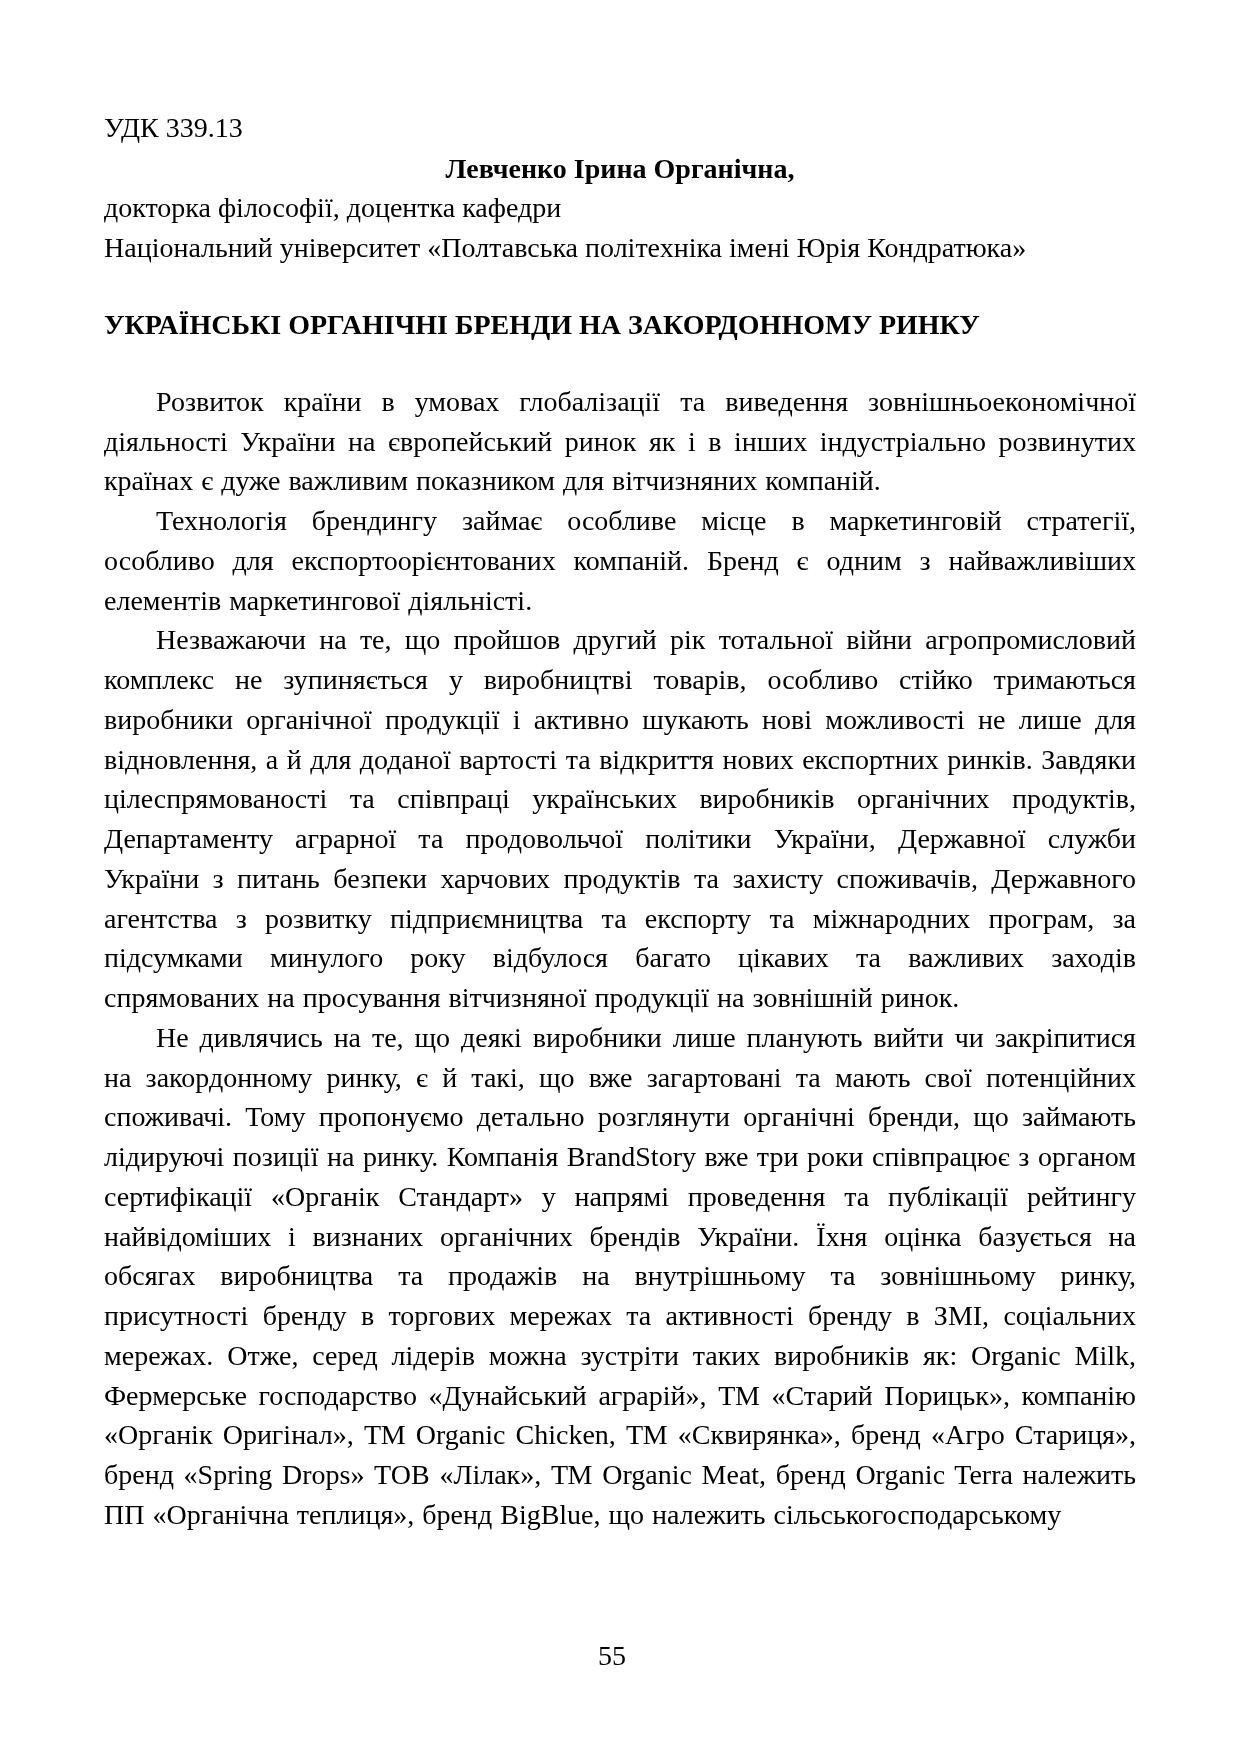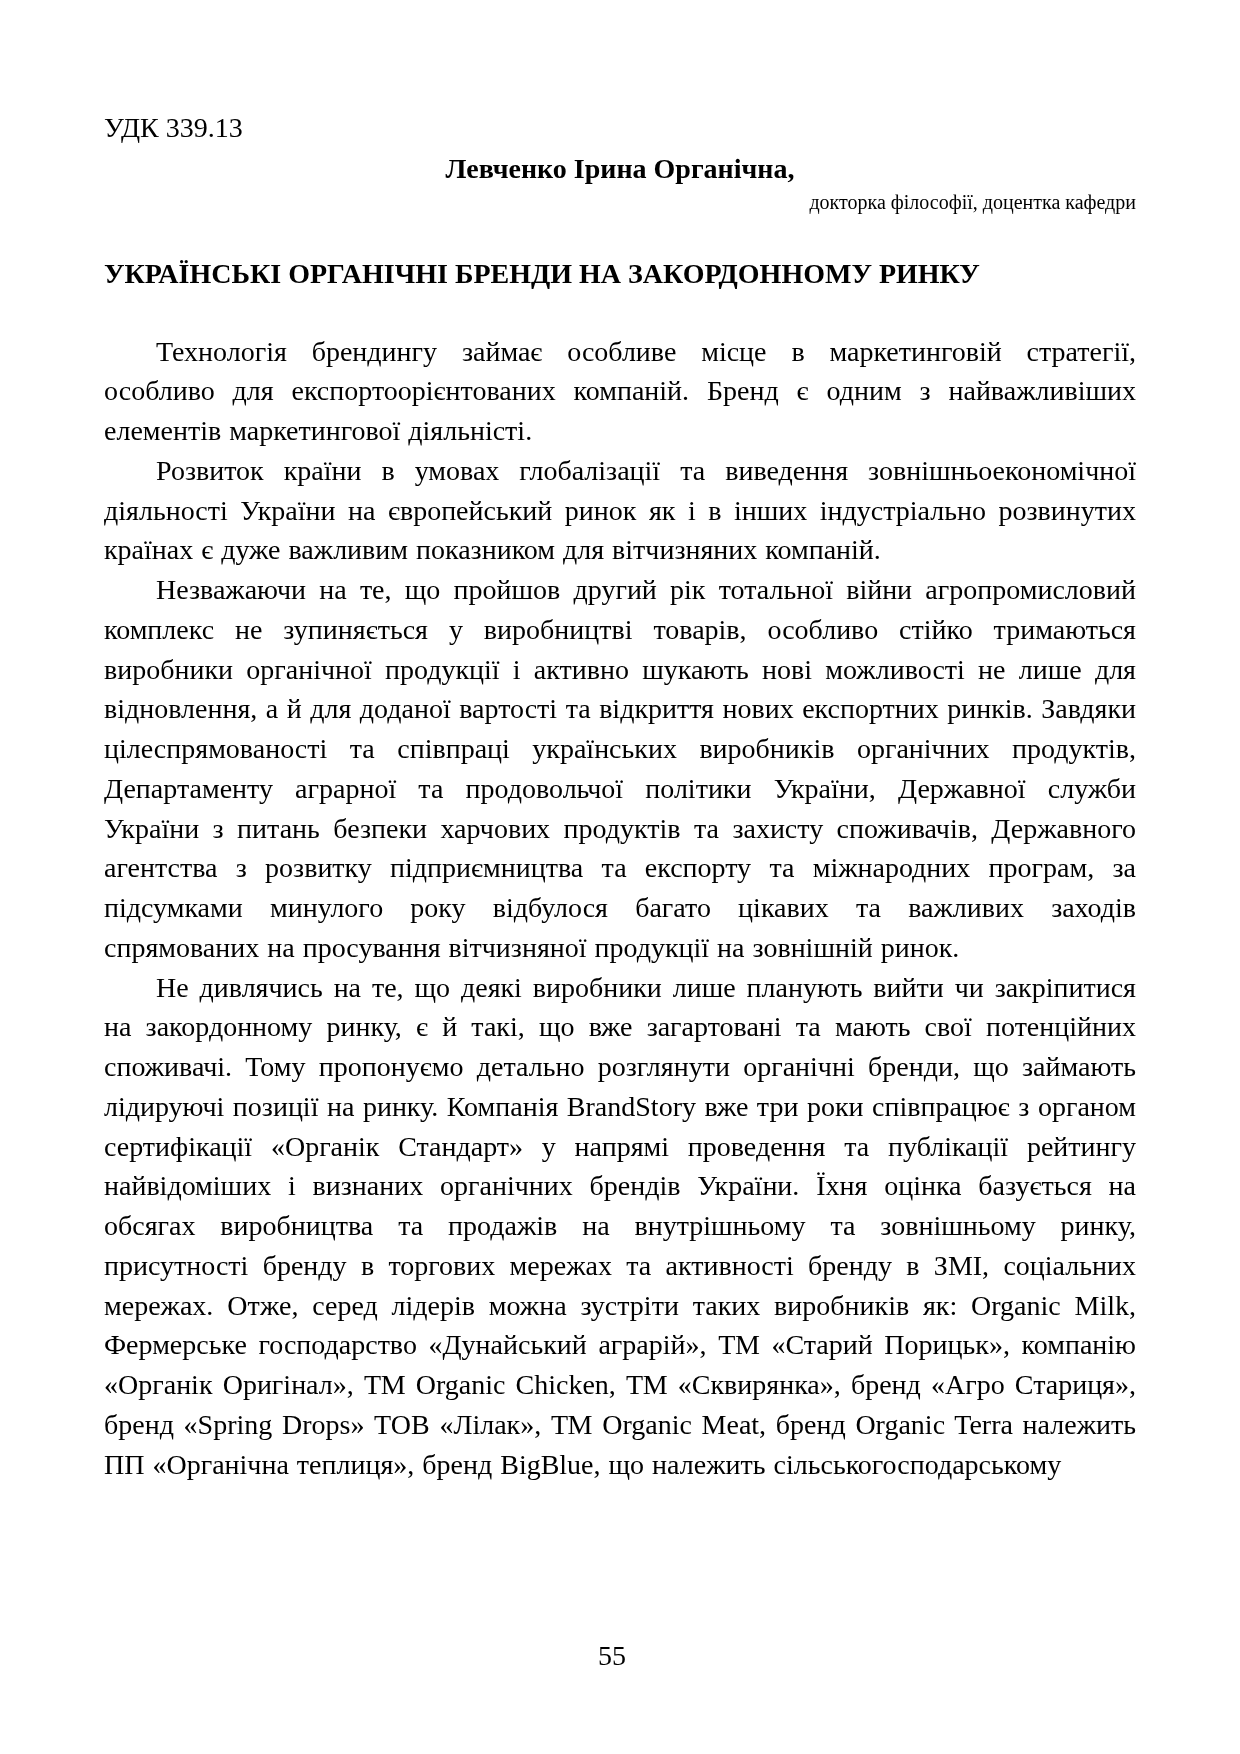--- a/index.html
+++ b/index.html
@@ -25,23 +25,23 @@
     margin: 0 0 2px 0;
   }
   .author {
     font-size: 28px;
     line-height: 1.4;
     font-weight: bold;
     text-align: center;
     margin: 0;
   }
   .affiliation {
-    font-size: 20px;
+    font-size: 28px;
     line-height: 1.4;
-    text-align: right;
+    text-align: left;
     margin: 0;
   }
   .paper-title {
     font-size: 28px;
     line-height: 1.4;
     font-weight: bold;
     text-align: left;
     margin: 38px 0 0 0;
   }
   .body-text {
@@ -68,25 +68,26 @@
 <body>
 
 <div class="page">
 
   <div class="udc">УДК 339.13</div>
 
   <div class="author">Левченко Ірина Органічна,</div>
 
   <div class="affiliation">докторка філософії, доцентка кафедри</div>
 
+  <div class="affiliation">Національний університет «Полтавська політехніка імені Юрія Кондратюка»</div>
 
   <h1 class="paper-title">УКРАЇНСЬКІ ОРГАНІЧНІ БРЕНДИ НА ЗАКОРДОННОМУ РИНКУ</h1>
 
   <div class="body-text">
+    <p>Розвиток країни в умовах глобалізації та виведення зовнішньоекономічної діяльності України на європейський ринок як і в інших індустріально розвинутих країнах є дуже важливим показником для вітчизняних компаній.</p>
     <p>Технологія брендингу займає особливе місце в маркетинговій стратегії, особливо для експортоорієнтованих компаній. Бренд є одним з найважливіших елементів маркетингової діяльністі.</p>
-    <p>Розвиток країни в умовах глобалізації та виведення зовнішньоекономічної діяльності України на європейський ринок як і в інших індустріально розвинутих країнах є дуже важливим показником для вітчизняних компаній.</p>
     <p>Незважаючи на те, що пройшов другий рік тотальної війни агропромисловий комплекс не зупиняється у виробництві товарів, особливо стійко тримаються виробники органічної продукції і активно шукають нові можливості не лише для відновлення, а й для доданої вартості та відкриття нових експортних ринків. Завдяки цілеспрямованості та співпраці українських виробників органічних продуктів, Департаменту аграрної та продовольчої політики України, Державної служби України з питань безпеки харчових продуктів та захисту споживачів, Державного агентства з розвитку підприємництва та експорту та міжнародних програм, за підсумками минулого року відбулося багато цікавих та важливих заходів спрямованих на просування вітчизняної продукції на зовнішній ринок.</p>
     <p>Не дивлячись на те, що деякі виробники лише планують вийти чи закріпитися на закордонному ринку, є й такі, що вже загартовані та мають свої потенційних споживачі. Тому пропонуємо детально розглянути органічні бренди, що займають лідируючі позиції на ринку.  Компанія BrandStory вже три роки співпрацює з органом сертифікації «Органік Стандарт» у напрямі проведення та публікації рейтингу найвідоміших і визнаних органічних брендів України. Їхня оцінка базується на обсягах виробництва та продажів на внутрішньому та зовнішньому ринку, присутності бренду в торгових мережах та активності бренду в ЗМІ, соціальних мережах. Отже, серед лідерів можна зустріти таких виробників як: Organic Milk, Фермерське господарство «Дунайський аграрій», ТМ «Старий Порицьк», компанію «Органік Оригінал», ТМ Organic Chicken, ТМ «Сквирянка», бренд «Агро Стариця», бренд «Spring Drops» ТОВ «Лілак», ТМ Organic Meat, бренд Organic Terra належить ПП «Органічна теплиця», бренд BigBlue, що належить сільськогосподарському</p>
   </div>
 
   <div class="page-number">55</div>
 
 </div>
 
 </body></html>

